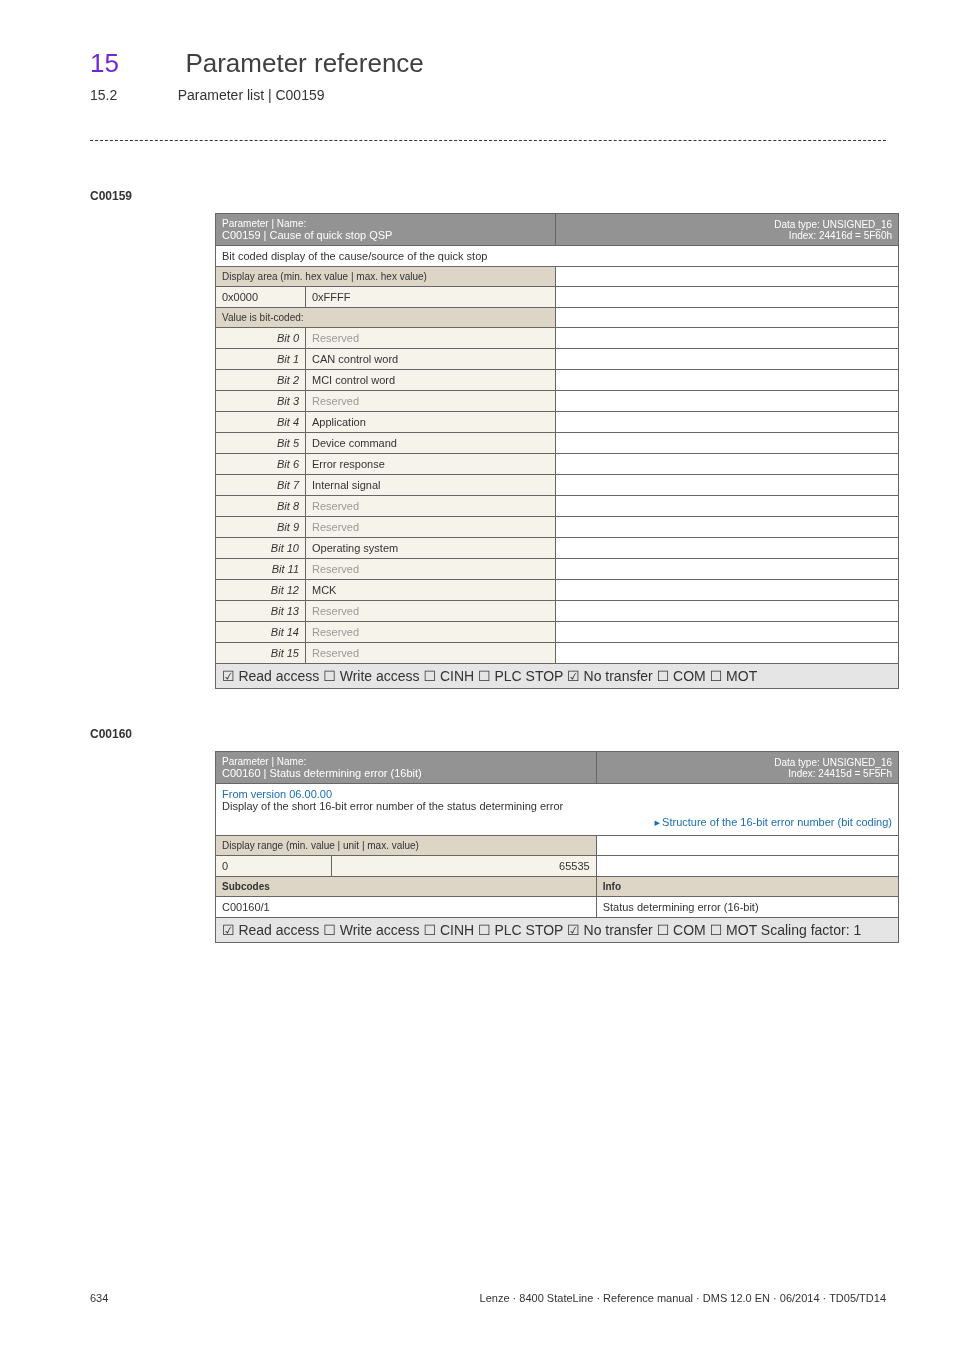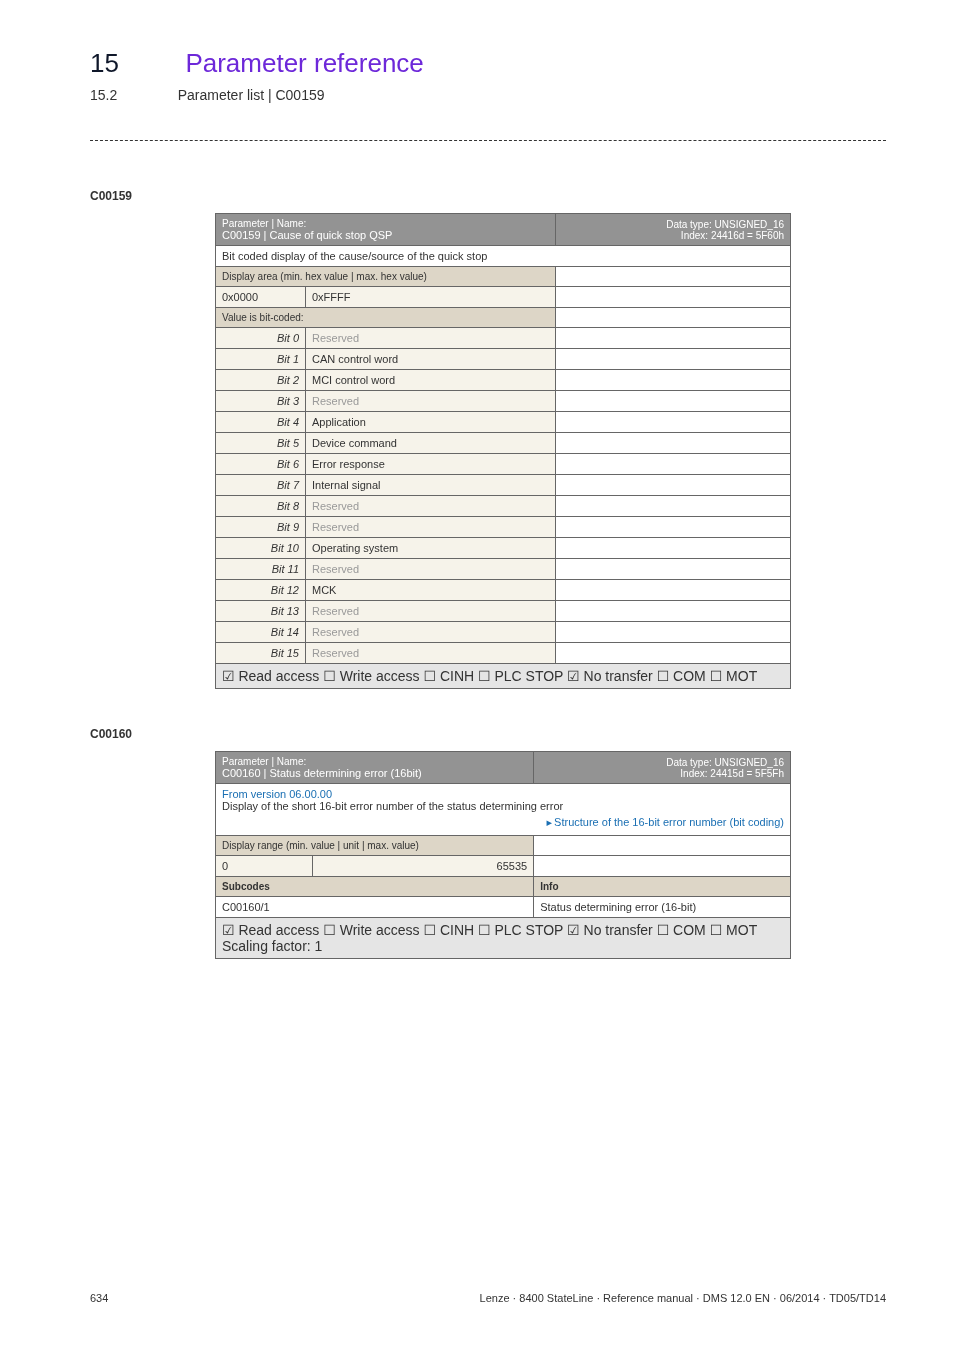--- a/index.html
+++ b/index.html
@@ -10,27 +10,27 @@
       background: #fff;
       color: #333;
       position: relative;
     }
     .page-content {
       padding: 48px 68px 0 90px;
     }
     .chapter-number {
       font-size: 26px;
       font-weight: 400;
-      color: #0f172a;
+      color: #6d28d9;
       display: inline-block;
     }
     .chapter-title {
       font-size: 26px;
       font-weight: 400;
-      color: #6d28d9;
+      color: #404040;
       display: inline-block;
       margin-left: 62px;
     }
     .subsection-number {
       font-size: 14px;
       color: #333;
       display: inline-block;
       margin-top: 8px;
     }
     .subsection-title {
@@ -51,21 +51,21 @@
     }
     .anchor-label {
       font-size: 12px;
       font-weight: bold;
       color: #333;
       margin-bottom: 10px;
       margin-left: -125px;
     }
     table.param-table {
       border-collapse: collapse;
-      width: 576px;
+      width: 684px;
       font-size: 11px;
       border: 1px solid #333;
       margin-bottom: 38px;
     }
     table.param-table td, table.param-table th {
       border: 1px solid #666;
       padding: 4px 6px;
       vertical-align: middle;
     }
     .hdr-row td {

